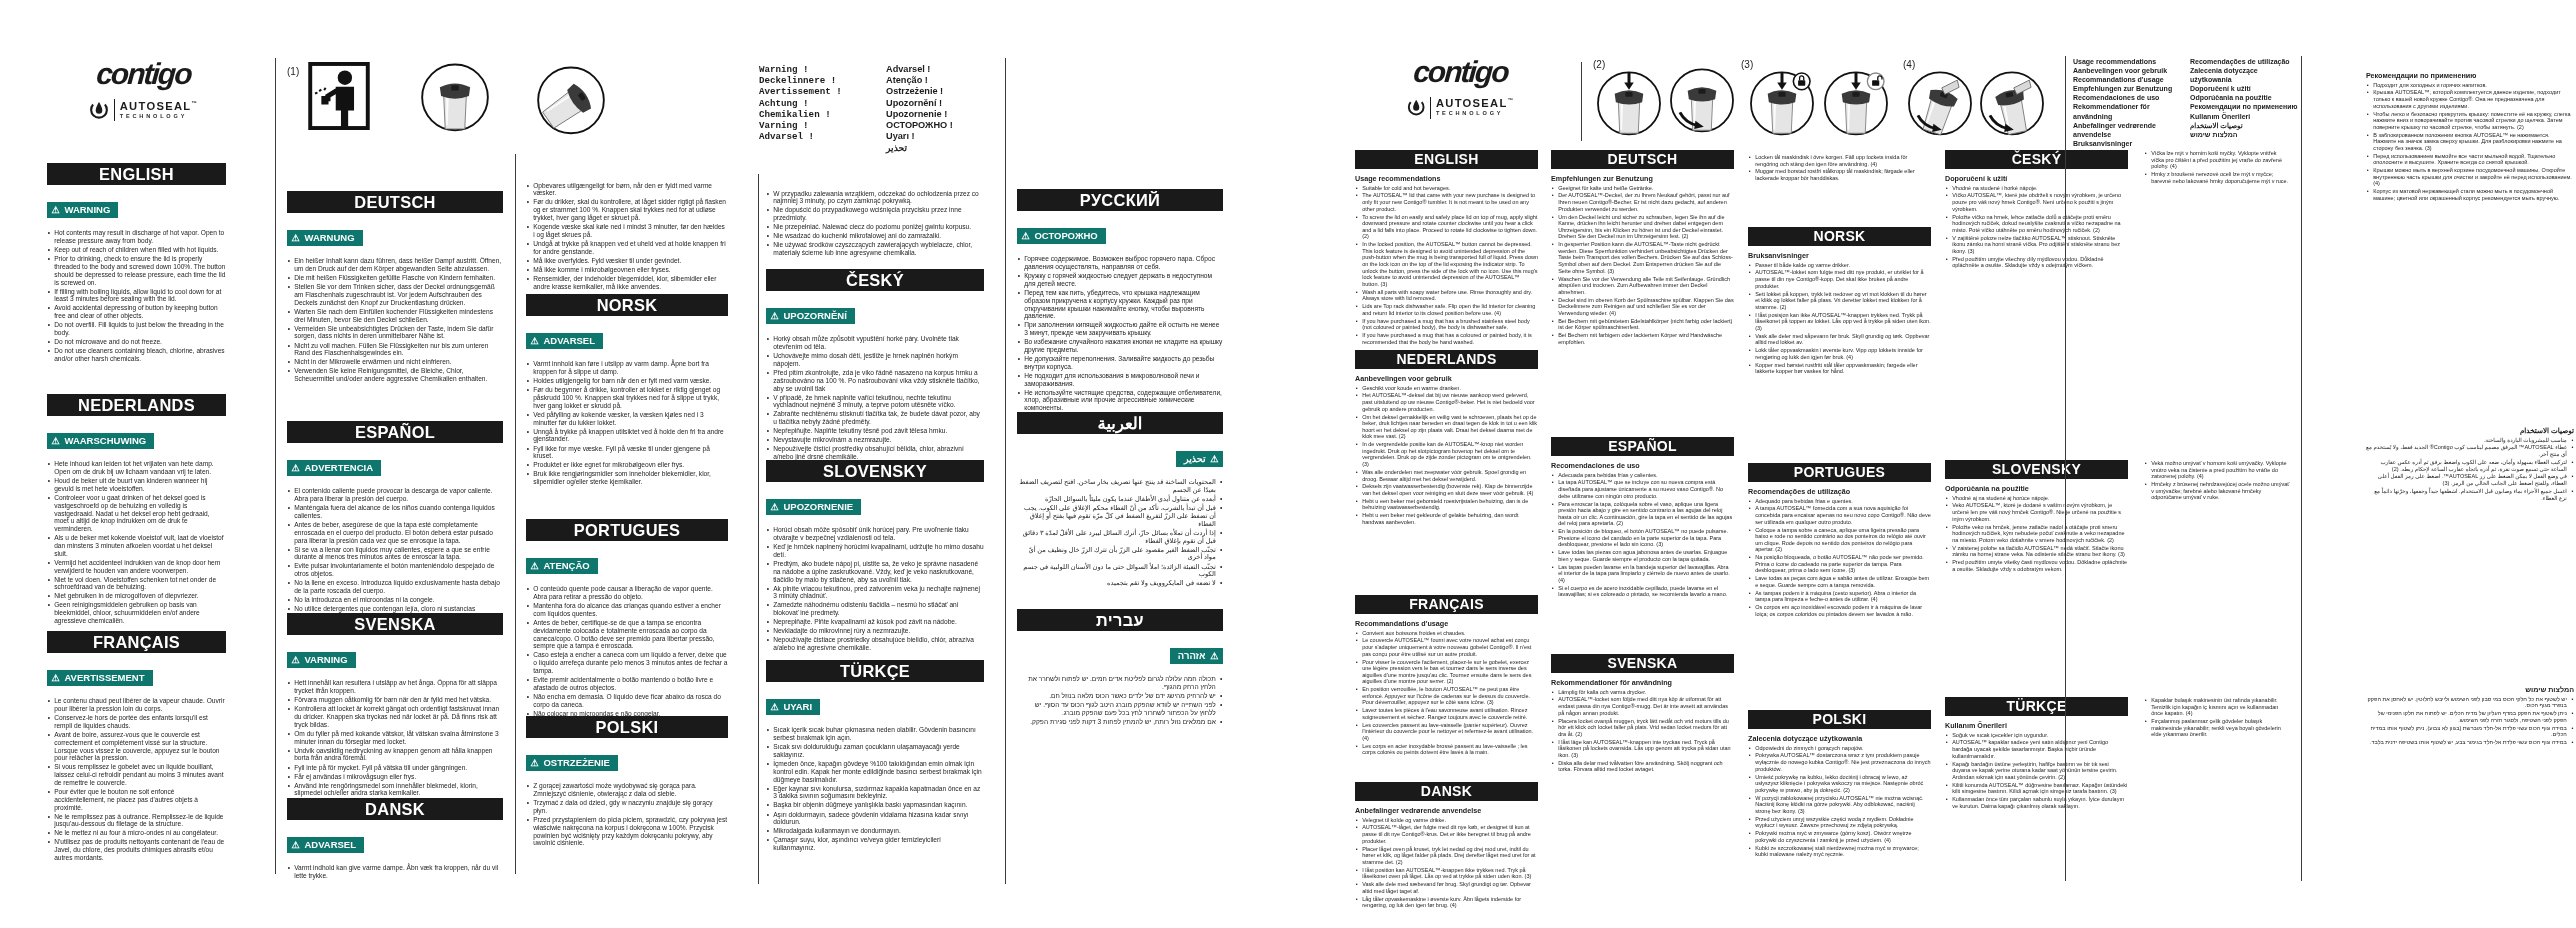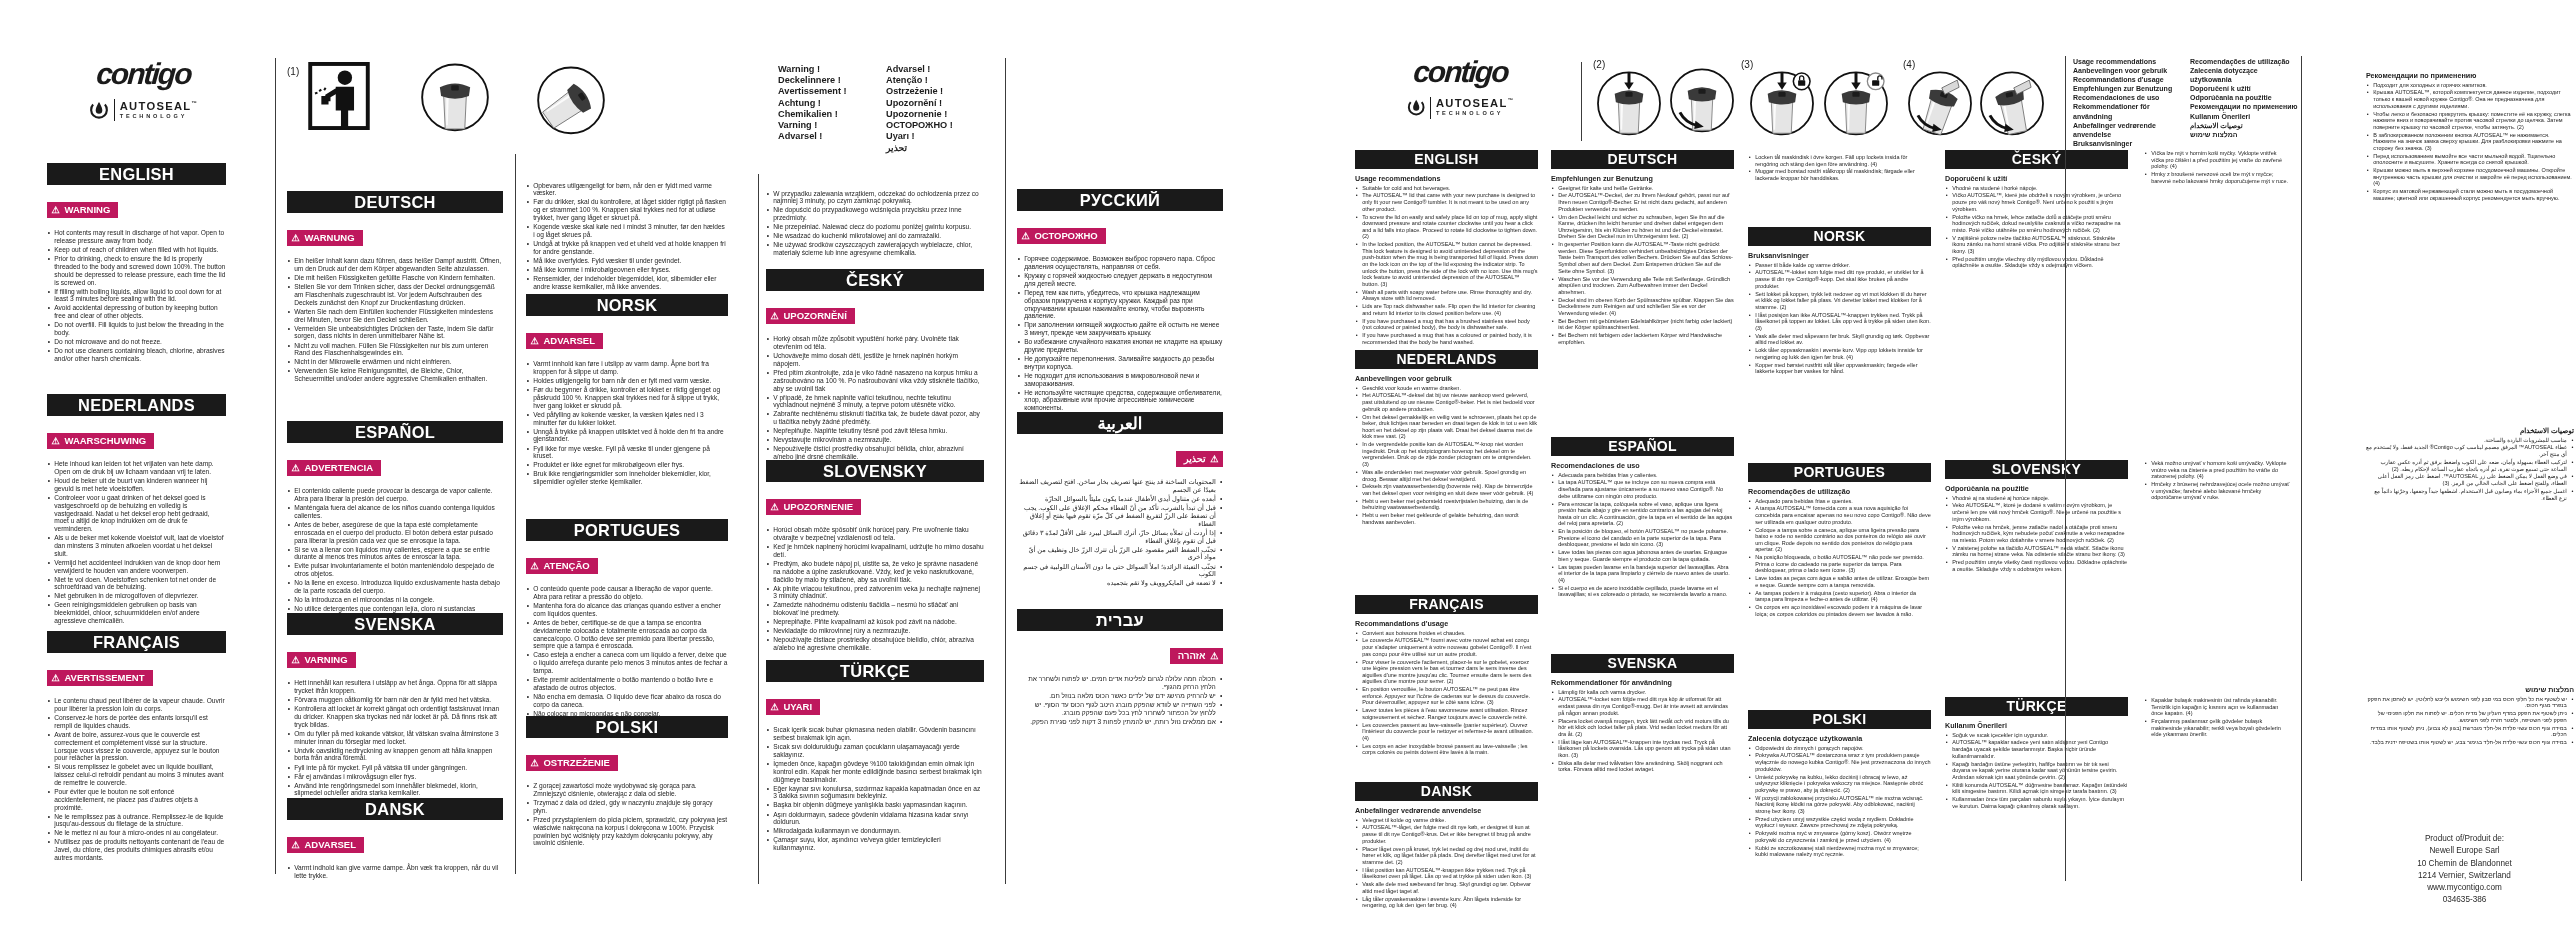--- a/index.html
+++ b/index.html
@@ -16,21 +16,21 @@
   .astext{display:inline-flex;flex-direction:column;align-items:flex-start;line-height:1;}
   .asname{font-weight:bold;font-size:11.2px;letter-spacing:1.3px;}
   .asname sup{font-size:5.3px;}
   .astech{font-size:5.6px;letter-spacing:2.8px;margin-top:2px;font-weight:bold;color:#2a2a2a;}
 
   
   .sec{position:absolute;}
   .sec .bar{background:#1a1a1a;color:#fff;font-weight:bold;text-align:center;}
   .p1 .bar{font-size:16.4px;line-height:22.3px;height:22.3px;letter-spacing:0.3px;}
   .p2 .bar{font-size:14px;line-height:19px;height:19px;letter-spacing:0.3px;}
-  .warn{display:inline-block;background:#be185d;color:#fff;font-weight:bold;
+  .warn{display:inline-block;background:#0f766e;color:#fff;font-weight:bold;
         font-size:9.5px;line-height:13px;padding:0.7px 8px 1.3px 4.6px;margin:17px 0 8.5px 0;}
   .warn .tri{font-size:9.2px;margin-right:4.6px;}
   .sec[dir="rtl"] .warn{padding:0.7px 4.6px 1.3px 8px;}
   .sec[dir="rtl"] .warn .tri{margin-right:0;margin-left:4.6px;}
   .stitle{font-weight:bold;font-size:7.2px;margin:4.6px 0 2px 0;}
   .p1 .b{font-size:6.6px;line-height:1.18;}
   .p2 .b{font-size:5.5px;line-height:1.2;}
   .b{position:relative;padding-left:7.2px;margin-bottom:1.3px;}
   .b::before{content:"•";position:absolute;left:0.7px;top:0;}
   .sec[dir="rtl"]{text-align:right;}
@@ -80,21 +80,21 @@
       <circle cx="56" cy="24" r="11" fill="#111"></circle>
       <path d="M42 38 h28 v36 h-9 v28 h-11 v-28 h-8 z" fill="#111"></path>
       <path d="M42 40 l-16 10 v10 h8 v-6 l10 -6 z" fill="#111"></path>
       <rect x="20" y="52" width="11" height="13" fill="#111"></rect>
       <rect x="10" y="46" width="4" height="3" fill="#111" transform="rotate(-20 12 47)"></rect>
       <rect x="16" y="42" width="4" height="3" fill="#111" transform="rotate(-35 18 43)"></rect>
       <rect x="23" y="40" width="4" height="3" fill="#111" transform="rotate(-55 25 41)"></rect>
     </svg>
   </div>
 
-  <div class="wlist" style="left:778px;top:64px;">
+  <div class="wlist" style="left:759px;top:64px;font-family:Liberation Mono, monospace;">
       <div>Warning !</div>
       <div>Deckelinnere !</div>
       <div>Avertissement !</div>
       <div>Achtung !</div>
       <div>Chemikalien !</div>
       <div>Varning !</div>
       <div>Advarsel !</div>
     </div>
   <div class="wlist" style="left:886px;top:64px;">
       <div>Advarsel !</div>
@@ -142,28 +142,20 @@
       <div>Recomendações de utilização</div>
       <div>Zalecenia dotyczące użytkowania</div>
       <div>Doporučení k užití</div>
       <div>Odporúčania na použitie</div>
       <div>Рекомендации по применению</div>
       <div>Kullanım Önerileri</div>
       <div>توصيات الاستخدام</div>
       <div>המלצות שימוש</div>
     </div>
 
-  <div class="pinfo" style="left:2379px;top:833px;width:171px;">
-      <div>Product of/Produit de:</div>
-      <div>Newell Europe Sarl</div>
-      <div>10 Chemin de Blandonnet</div>
-      <div>1214 Vernier, Switzerland</div>
-      <div>www.mycontigo.com</div>
-      <div>034635-386</div>
-    </div>
 
 <section class="sec p1" style="left: 47px; top: 163px; width: 179px;">
       <div class="bar">ENGLISH</div>
       <div><div class="warn"><span class="tri">⚠</span>WARNING</div></div>
       <div class="bullets">
         <div class="b">Hot contents may result in discharge of hot vapor. Open to release pressure away from body.</div>
         <div class="b">Keep out of reach of children when filled with hot liquids.</div>
         <div class="b">Prior to drinking, check to ensure the lid is properly threaded to the body and screwed down 100%. The button should be depressed to release pressure, each time the lid is screwed on.</div>
         <div class="b">If filling with boiling liquids, allow liquid to cool down for at least 3 minutes before sealing with the lid.</div>
         <div class="b">Avoid accidental depressing of button by keeping button free and clear of other objects.</div>

